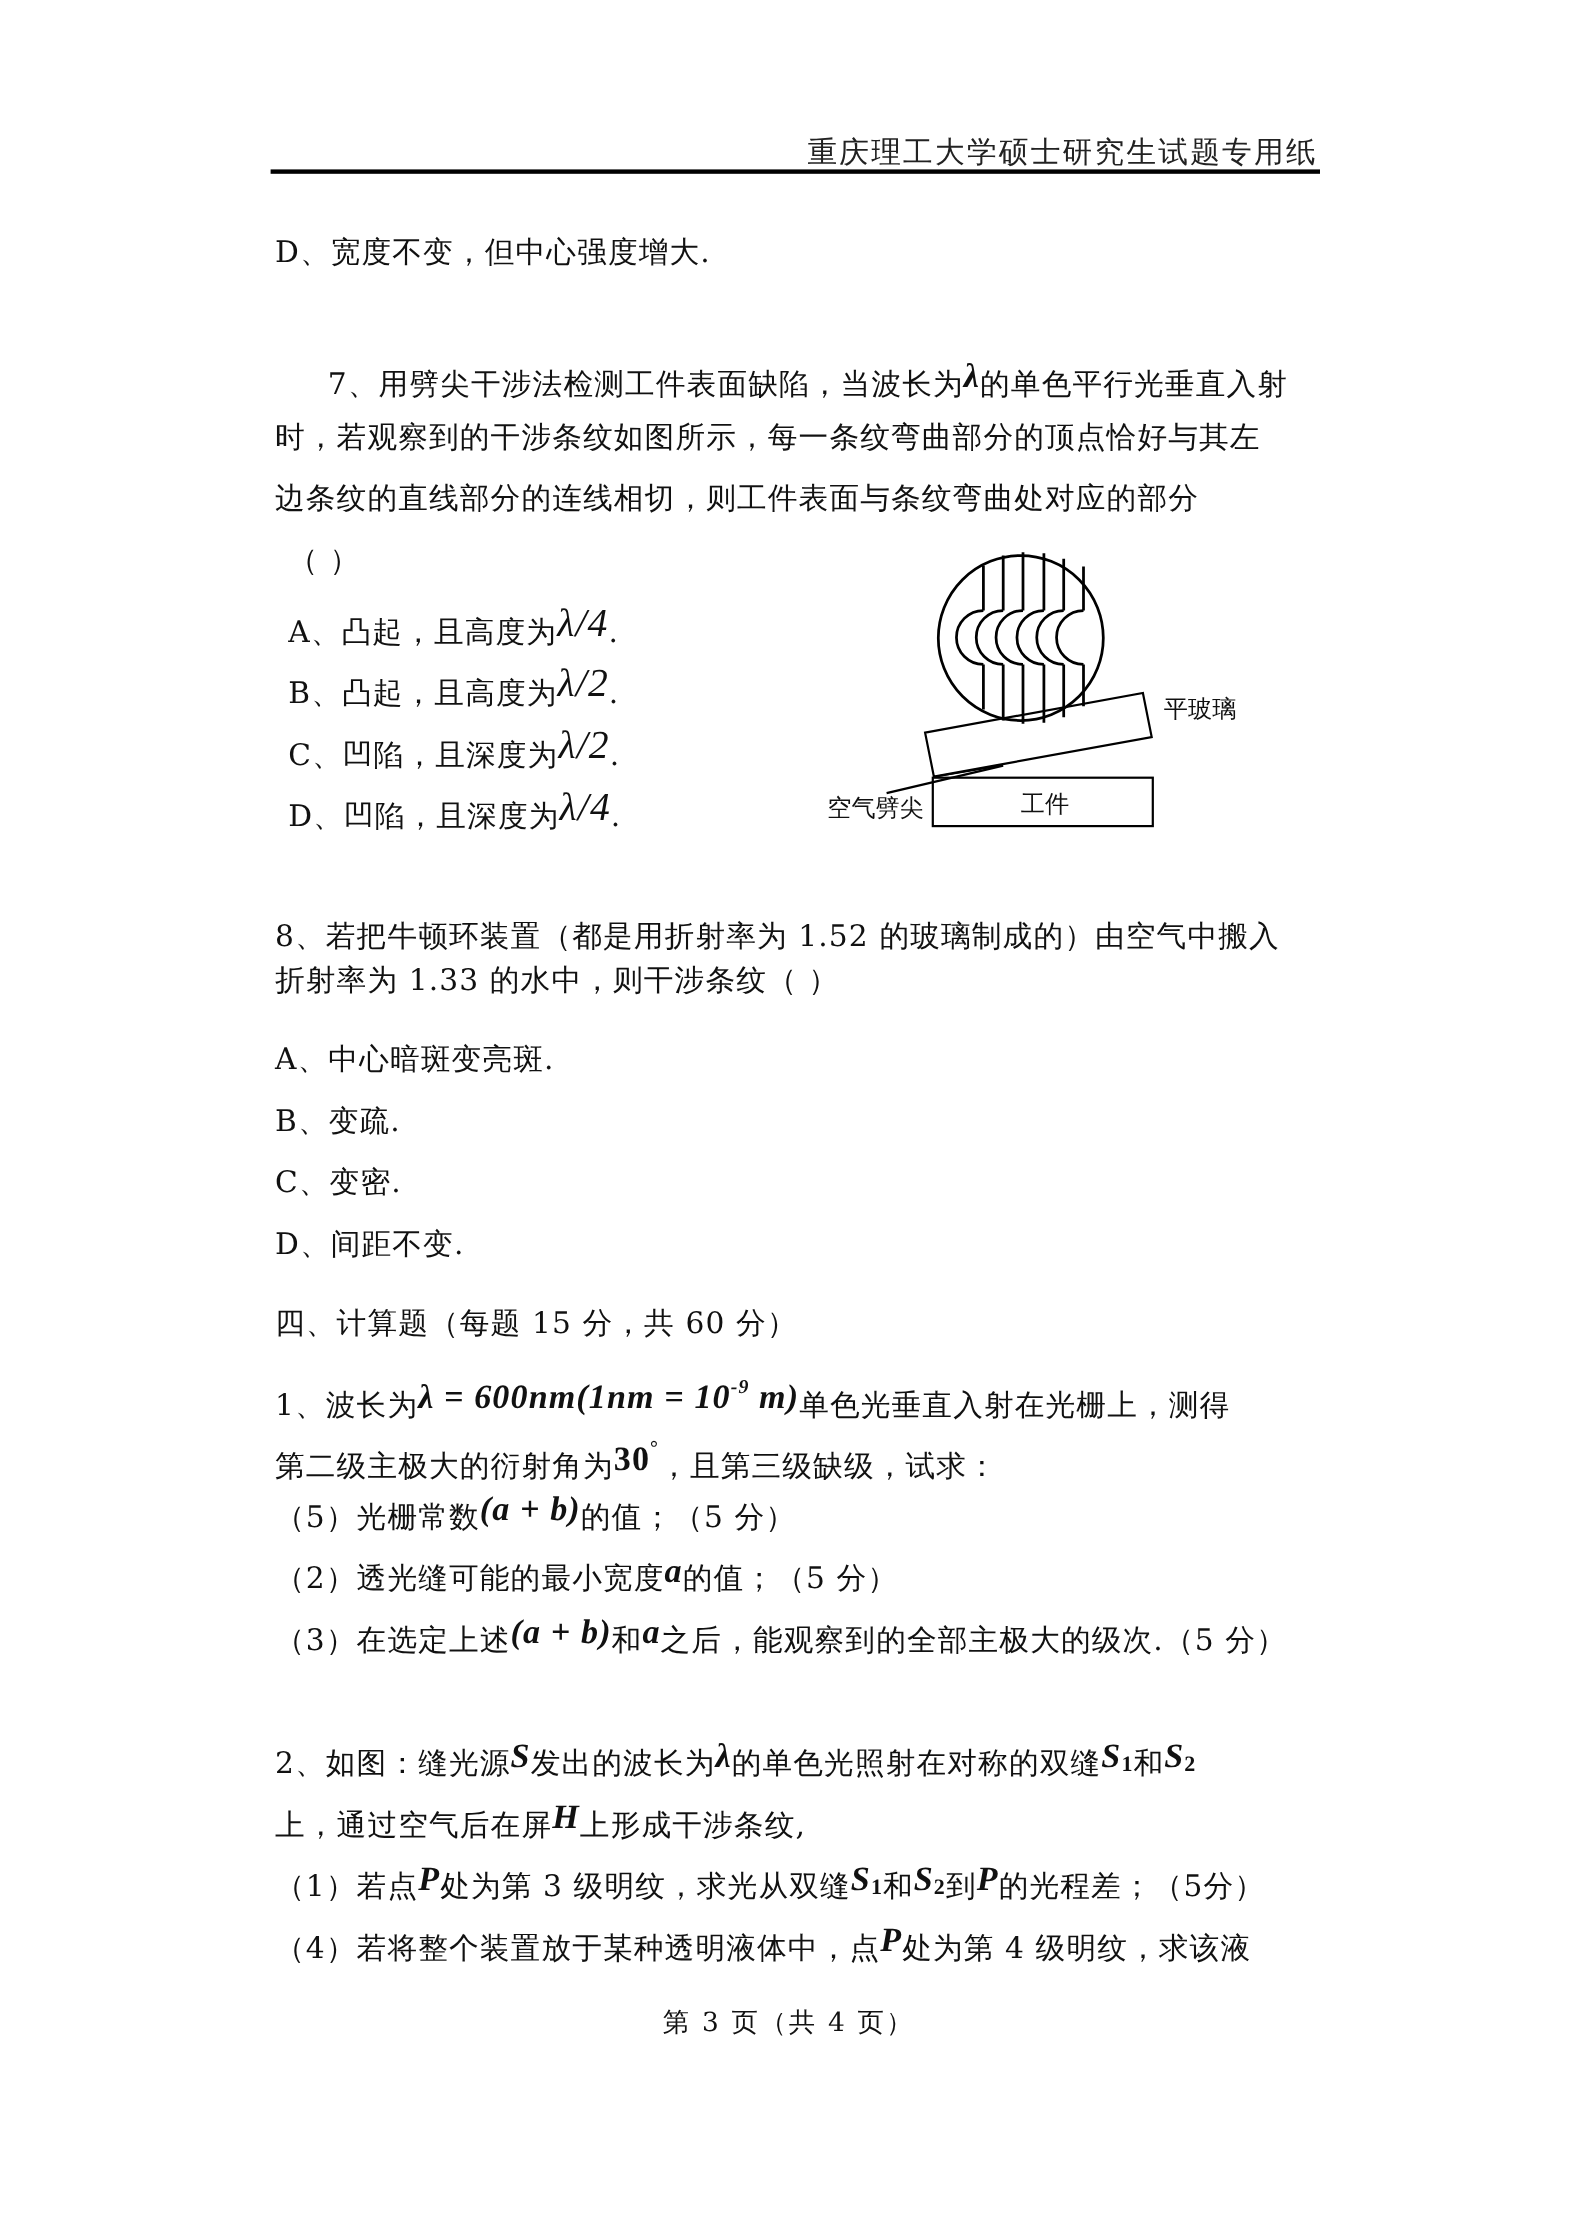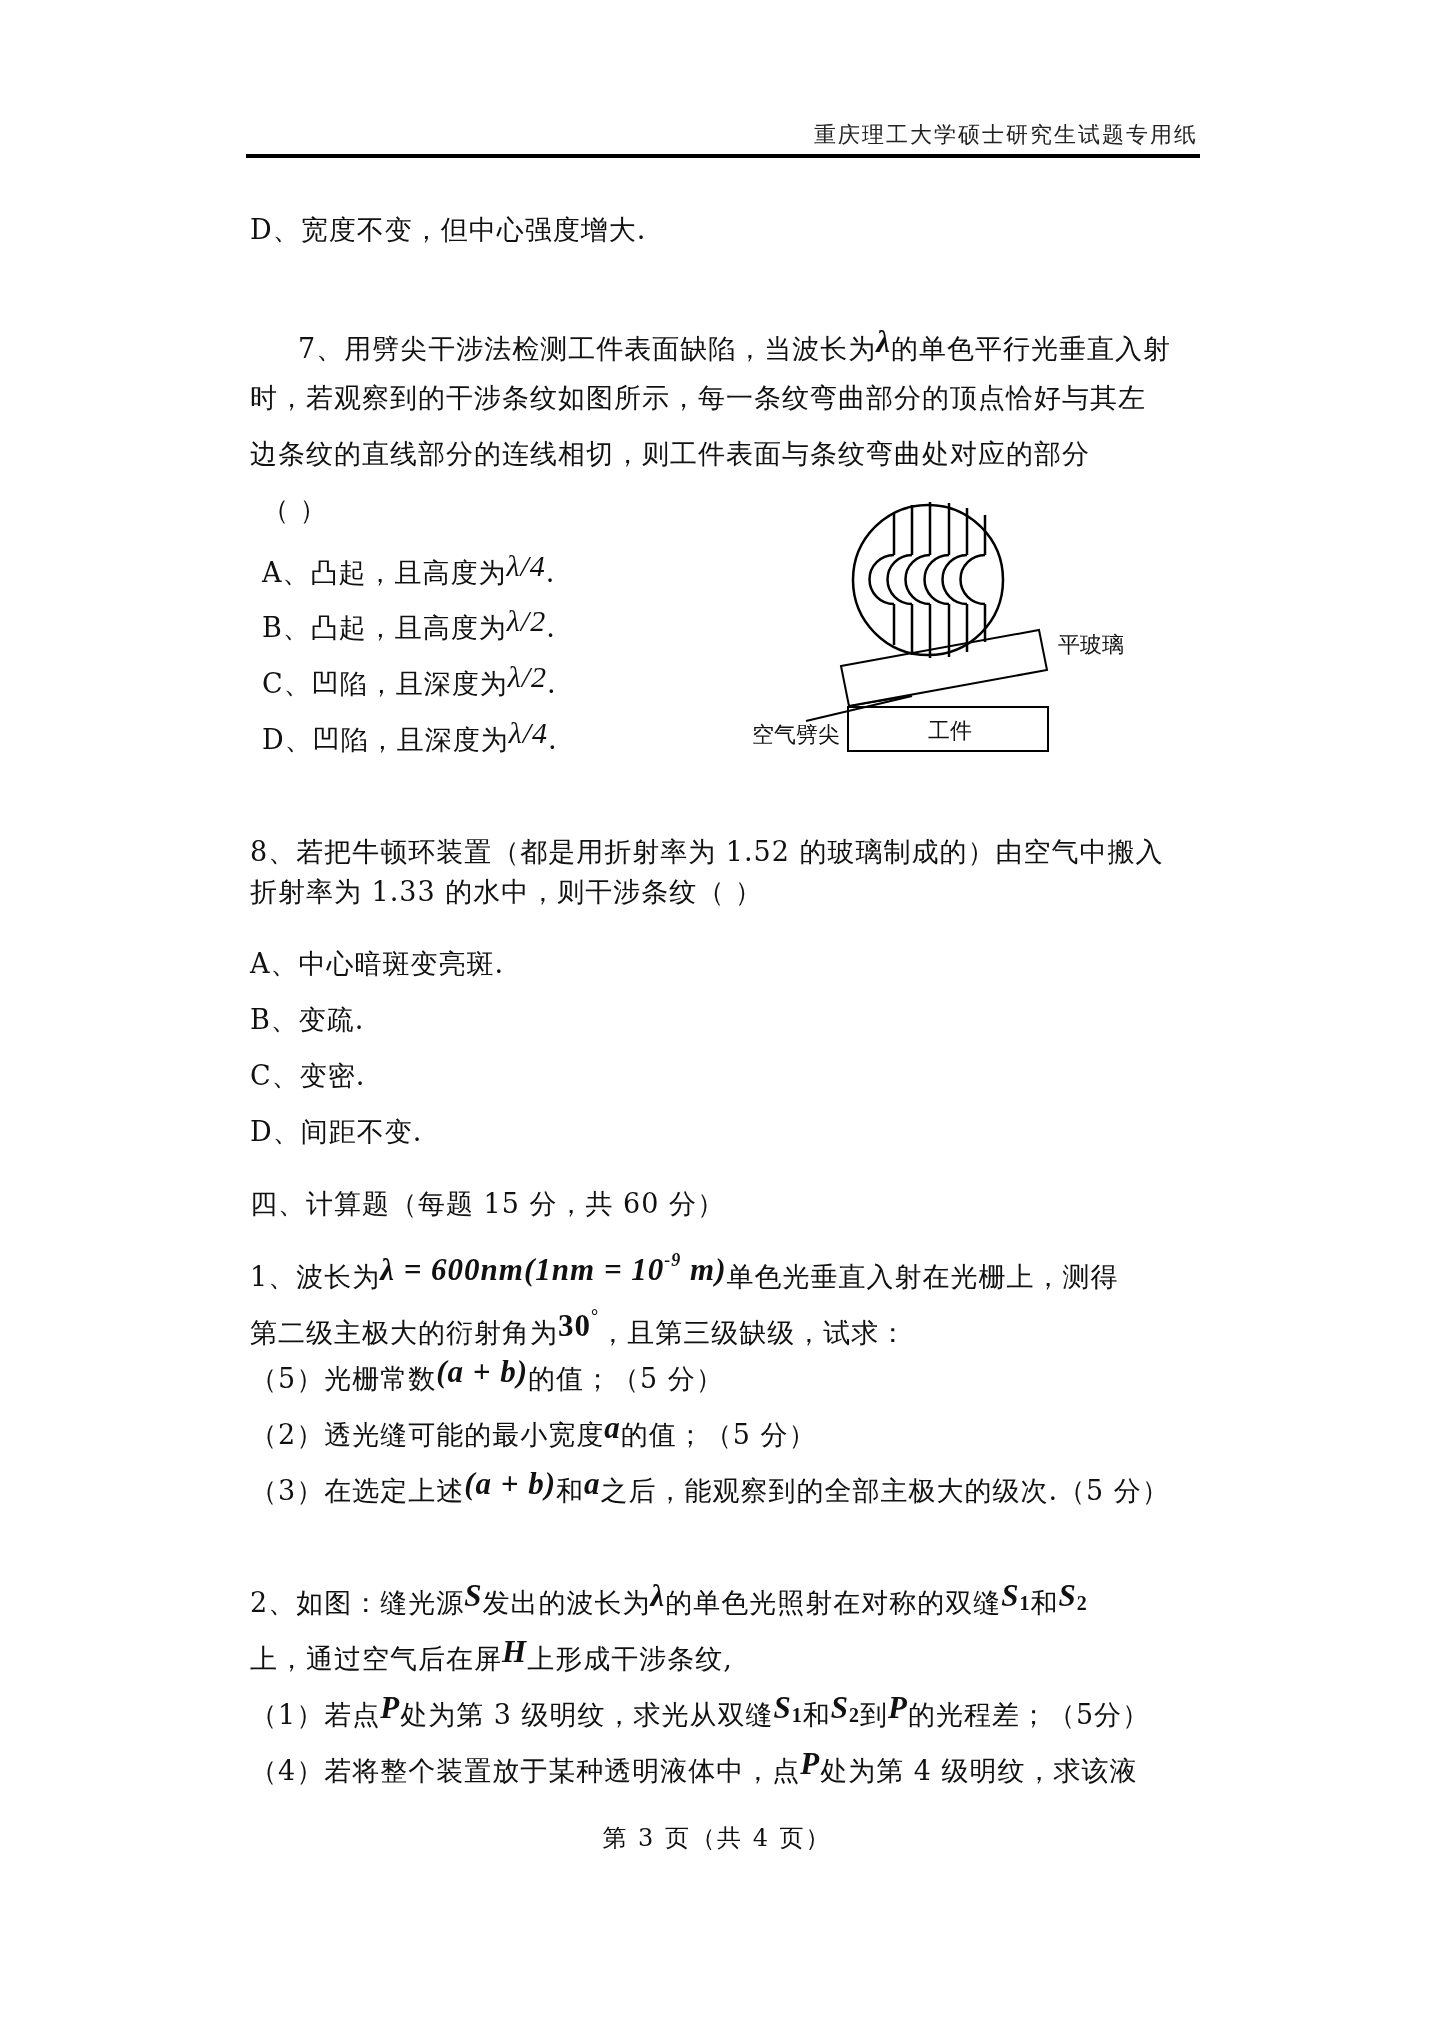--- a/index.html
+++ b/index.html
@@ -1,23 +1,23 @@
 <!DOCTYPE html>
 <html><head>
 <meta charset="utf-8">
 <style>
   html, body { margin:0; padding:0; background:#ffffff; }
   body { width:1434px; height:2024px; position:relative; overflow:hidden;
          font-family:"DejaVu Serif","Liberation Serif",serif; color:#111; }
   .abs { position:absolute; white-space:nowrap; }
   .line { font-size:27px; line-height:32px; letter-spacing:1px; }
-  .header-title { right:236px; top:120px; font-size:22px; letter-spacing:2px; color:#222; }
+  .header-title { right:236px; top:120px; font-size:27px; letter-spacing:2px; color:#222; }
   .header-rule { left:246px; top:154px; width:954px; height:4px; background:#000; }
   .math { font-family:"Liberation Serif","DejaVu Serif",serif; font-style:italic; font-weight:bold; font-size:31px; vertical-align:6px; }
-  .math-plain { font-family:"Liberation Serif","DejaVu Serif",serif; font-size:30px; vertical-align:6px; }
+  .math-plain { font-family:"Liberation Serif","DejaVu Serif",serif; font-size:36px; vertical-align:6px; }
   .sub { font-size:20px; vertical-align:-4px; font-style:normal; }
   .sup { font-size:18px; vertical-align:14px; }
   .footer { left:0; width:1434px; text-align:center; top:1822px; font-size:24px; letter-spacing:2px; }
   .diagram { position:absolute; left:740px; top:500px; width:400px; height:300px; }
   .diagram-label { position:absolute; font-size:22px; font-family:"DejaVu Sans","Liberation Sans",sans-serif; color:#111; white-space:nowrap; }
 </style>
 </head>
 <body>
 
 <div class="abs header-title">重庆理工大学硕士研究生试题专用纸</div>

